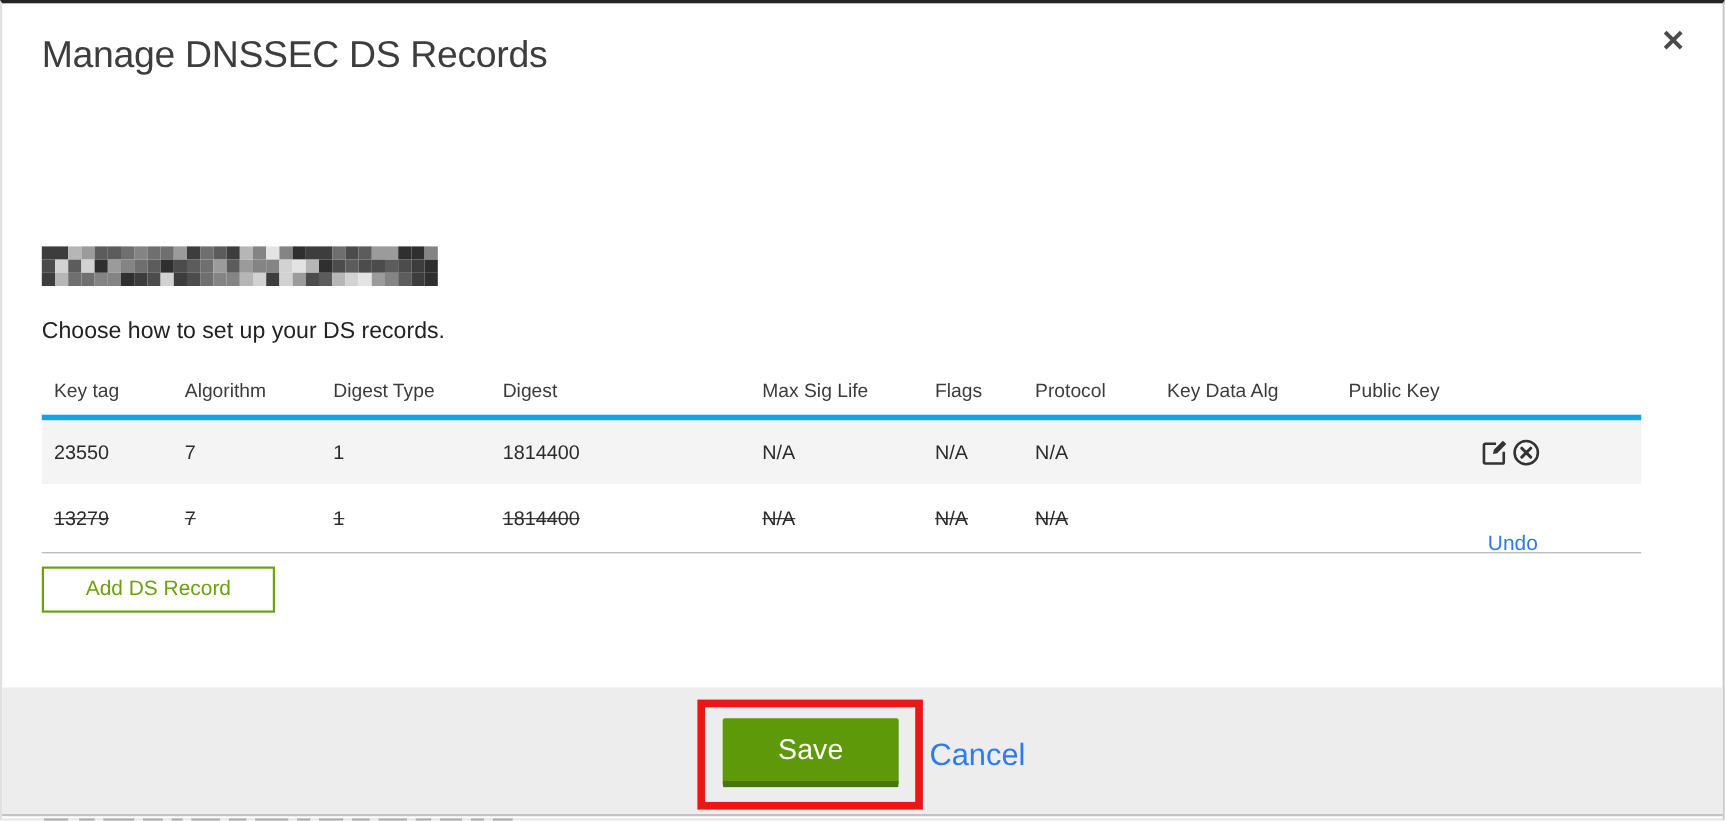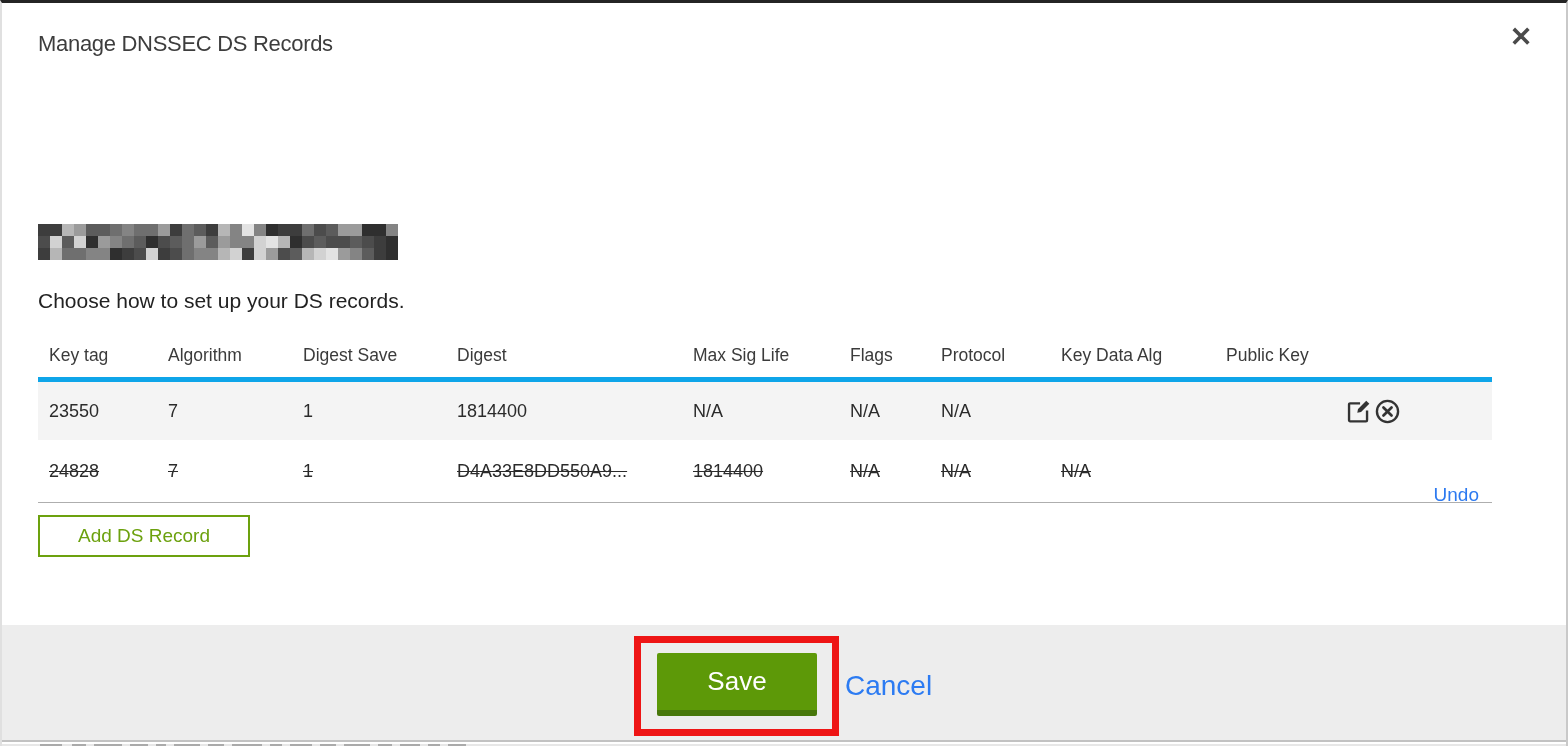--- a/index.html
+++ b/index.html
@@ -8,21 +8,21 @@
 
   .page {
     position:relative; width:1568px; height:746px; background:#fff;
     border-top:3px solid #242424;
     border-left:2px solid #e0e0e0;
     border-right:2px solid #c9c9c9;
   }
 
   .modal-title {
     position:absolute; left:36px; top:28px;
-    font-size:22px; font-weight:300; color:#3d3d3d; letter-spacing:-0.3px;
+    font-size:34px; font-weight:300; color:#3d3d3d; letter-spacing:-0.3px;
   }
 
   .close-icon {
     position:absolute; left:1502px; top:17px; width:34px; height:34px;
     font-size:27px; font-weight:bold; color:#4a4a4a; text-align:center;
     line-height:34px; cursor:pointer; user-select:none;
   }
 
   .domain-pixelated {
     position:absolute; left:36px; top:221px;
@@ -189,21 +189,21 @@
       <div style="background: rgb(92, 92, 92);"></div>
       <div style="background: rgb(61, 61, 61);"></div>
       <div style="background: rgb(47, 47, 47);"></div>
     </div>
 
   <p class="subtitle">Choose how to set up your DS records.</p>
 
   <div class="grid-row table-header">
     <div>Key tag</div>
     <div>Algorithm</div>
-    <div>Digest Save</div>
+    <div>Digest Type</div>
     <div>Digest</div>
     <div>Max Sig Life</div>
     <div>Flags</div>
     <div>Protocol</div>
     <div>Key Data Alg</div>
     <div>Public Key</div>
     <div></div>
   </div>
 
   <div class="grid-row record-row row-active">
@@ -221,24 +221,23 @@
         <path d="M11.6 9.7 18.9 2.4 21.6 5.1 14.3 12.4 10.9 13.1 Z" fill="#333"></path>
       </svg>
       <svg class="icon-btn" viewBox="0 0 24 24">
         <circle cx="12" cy="12" r="9.4" fill="none" stroke="#333" stroke-width="2.1"></circle>
         <path d="M8.4 8.4 15.6 15.6 M15.6 8.4 8.4 15.6" stroke="#333" stroke-width="2.4" stroke-linecap="round"></path>
       </svg>
     </div>
   </div>
 
   <div class="grid-row record-row row-deleted">
-    <div class="cell">24828</div>
+    <div class="cell">13279</div>
     <div class="cell">7</div>
     <div class="cell">1</div>
-    <div class="cell">D4A33E8DD550A9...</div>
     <div class="cell">1814400</div>
     <div class="cell">N/A</div>
     <div class="cell">N/A</div>
     <div class="cell">N/A</div>
     <div class="cell"></div>
     <div class="undo-cell">
       <a class="undo-link">Undo</a>
     </div>
   </div>
 

